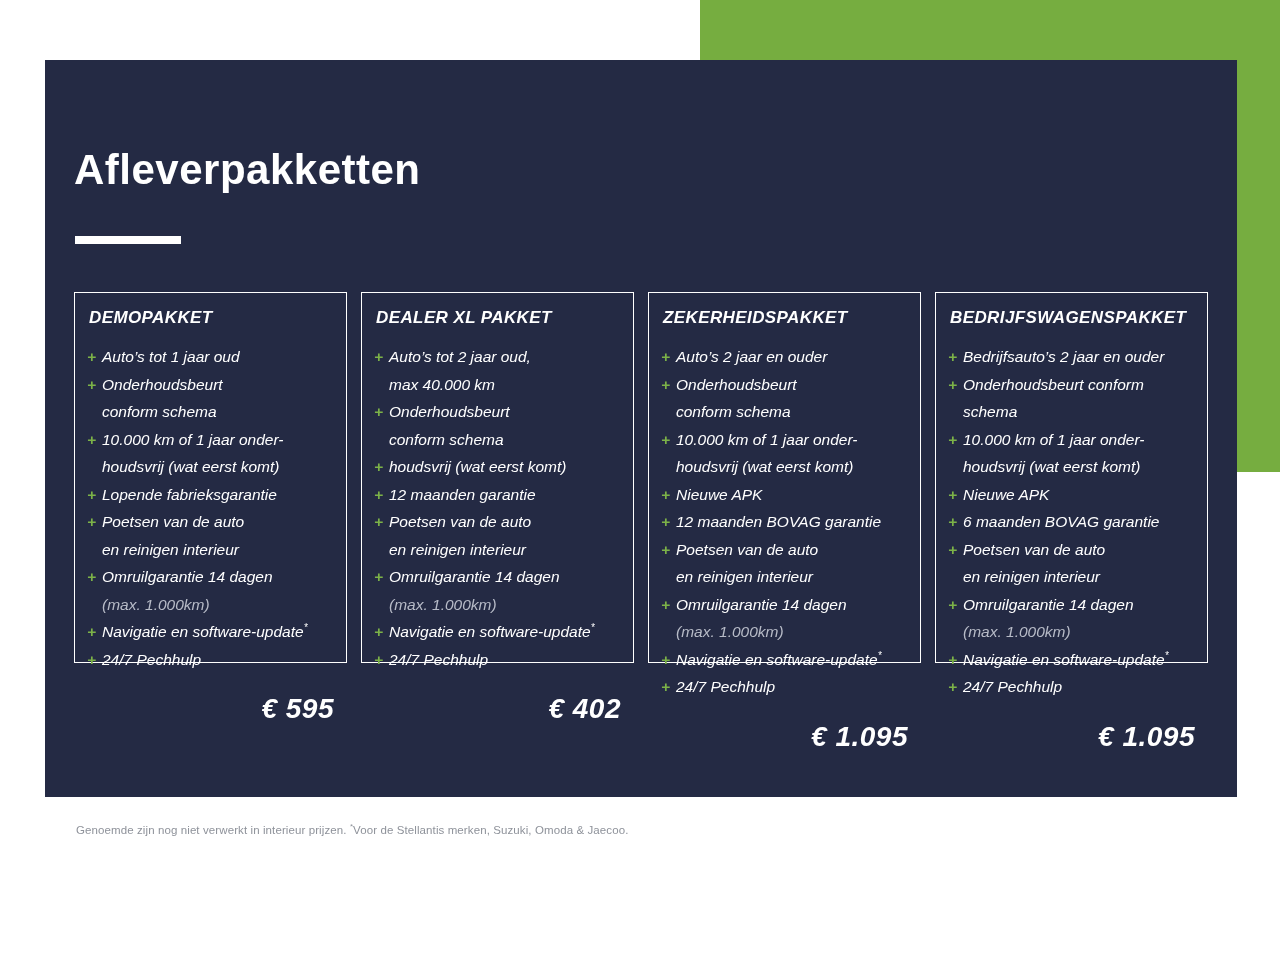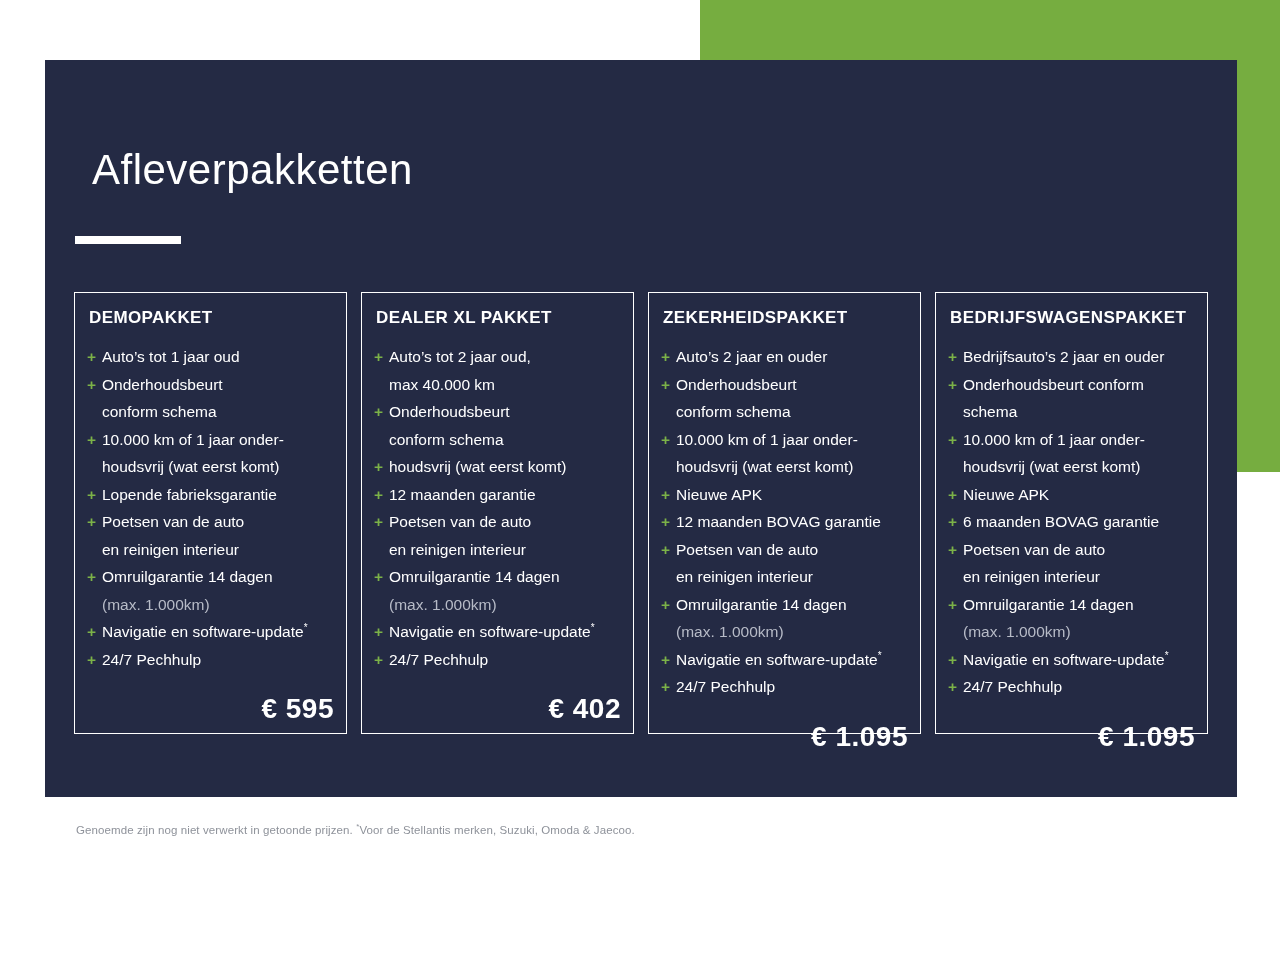--- a/index.html
+++ b/index.html
@@ -17,34 +17,35 @@
   .green-block{
     position:absolute;left:700px;top:0;width:580px;height:472px;
     background:var(--green);
   }
   .slide{
     position:absolute;left:45px;top:60px;width:1192px;height:737px;
     background:var(--navy);color:var(--white);
   }
   .title{
     position:absolute;left:29px;top:86px;
-    font-size:42px;font-weight:400;letter-spacing:0.5px;color:var(--white);margin-left:18px;
+    font-size:42px;font-weight:700;letter-spacing:0.5px;color:var(--white);
   }
   .title-underline{
     position:absolute;left:30px;top:176px;width:106px;height:8px;
     background:var(--white);
   }
   .cards{
     position:absolute;left:29px;top:232px;
     display:flex;gap:14px;
   }
   .card{
-    width:273px;height:442px;
+    width:273px;height:371px;
     border:1px solid var(--white);
     padding:12px 12px 0 12px;
+    font-style:italic;
   }
   .card-title{
     font-size:17px;font-weight:700;letter-spacing:0.4px;
     margin:3px 2px 0 2px;white-space:nowrap;
   }
   .card-items{margin-top:15px;}
   .item{display:flex;align-items:flex-start;}
   .plus{
     flex:0 0 15px;width:15px;color:var(--plus);
     font-size:15.5px;line-height:27.5px;font-weight:700;
@@ -316,13 +317,13 @@
         <div class="lines">
           <div class="line">24/7 Pechhulp</div>
         </div>
       </div>
     </div>
     <div class="price">€ 1.095</div>
   </div>
     </div>
 </div>
 
-<p class="footnote"><span>Genoemde zijn nog niet verwerkt in getoonde prijzen. </span><sup>*</sup><span>Voor de Stellantis merken, Suzuki, Omoda &amp; Jaecoo.</span></p>
+<p class="footnote"><span>Genoemde zijn nog niet verwerkt in interieur prijzen. </span><sup>*</sup><span>Voor de Stellantis merken, Suzuki, Omoda &amp; Jaecoo.</span></p>
 
 </body></html>

